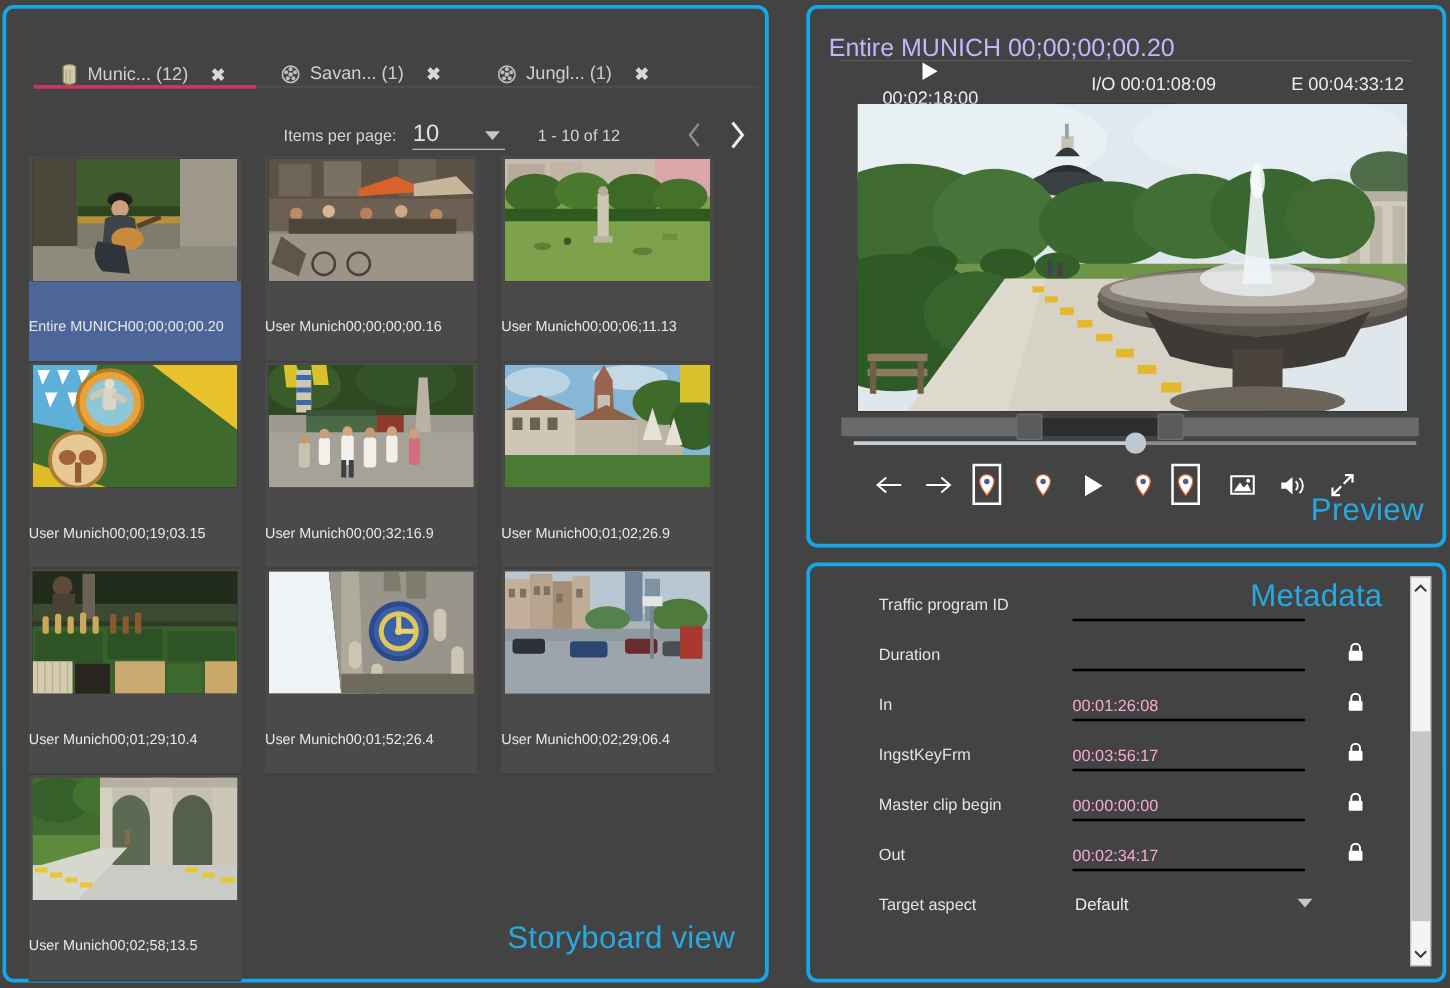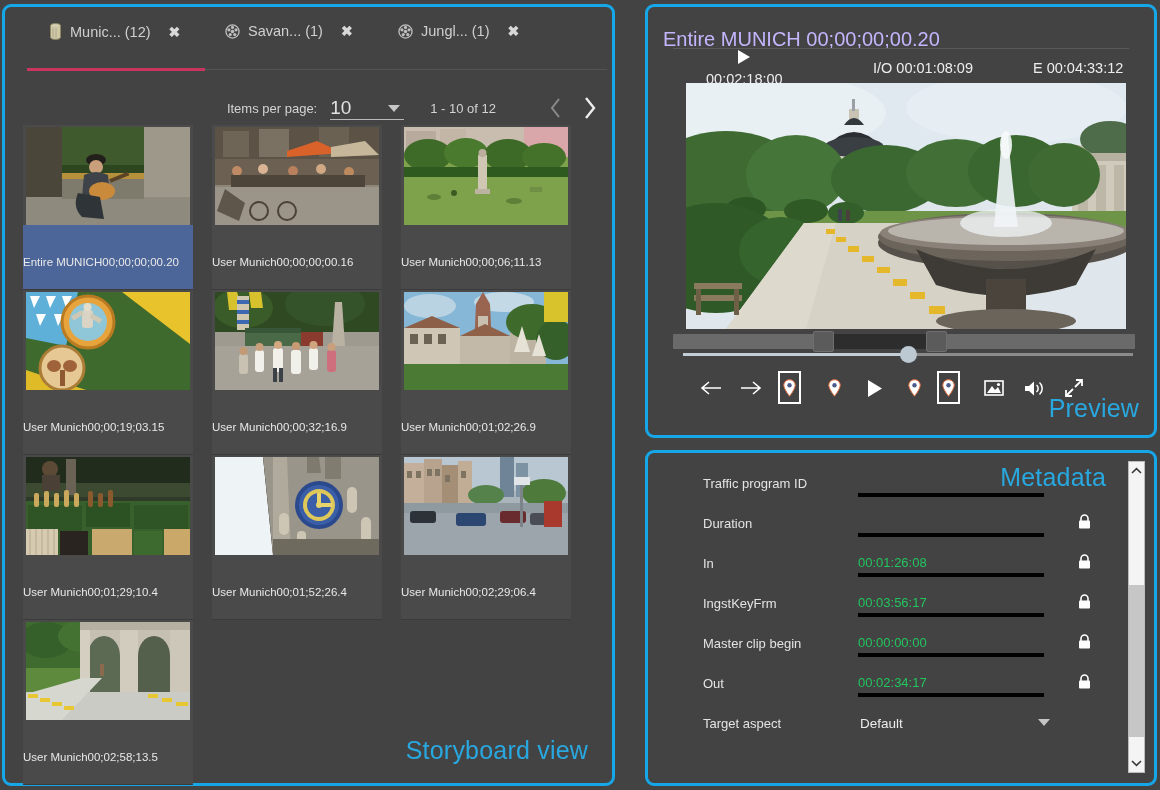--- a/index.html
+++ b/index.html
@@ -24,21 +24,21 @@
     font-size: 25px;
     letter-spacing: .2px;
     white-space: nowrap;
   }
 
   
   #storyboard { left: 2px; top: 4px; width: 613px; height: 782px; }
 
   .tabbar { position: relative; height: 62px; }
   .tab {
-    position: absolute; top: 16px;
+    position: absolute; top: 44px;
     display: flex; align-items: center; gap: 8px;
     font-size: 14.5px; color: #c9c9c9; white-space: nowrap;
   }
   .tab .tlabel { color: #cfcfcf; }
   .tab .tclose {
     margin-left: 10px; color: #d8d8d8; font-size: 14px; font-weight: bold;
     line-height: 1;
   }
   .tab-indicator {
     position: absolute; left: 22px; top: 61px;
@@ -179,23 +179,23 @@
   .md-row {
     position: relative; height: 40px;
     display: flex; align-items: center;
   }
   .md-label {
     position: absolute; left: 55px; width: 150px;
     font-size: 13px; color: #e3e3e3;
   }
   .md-field {
     position: absolute; left: 210px; width: 186px; height: 27px;
-    border-bottom: 4px solid #000000;
+    border-bottom: 2px solid #000000;
     display: flex; align-items: flex-end; padding-bottom: 3px;
-    font-size: 13px; color: #22c55e;
+    font-size: 13px; color: #f9a8d4;
   }
   .md-lock { position: absolute; left: 430px; top: 11px; }
   .md-select {
     position: absolute; left: 212px; width: 190px; height: 26px;
     display: flex; align-items: center; font-size: 13.5px; color: #ececec;
   }
   .md-select .caret-down { right: 0; top: 9px; }
 
   .md-scroll {
     position: absolute; right: 9px; top: 8px; width: 17px; height: 312px;

